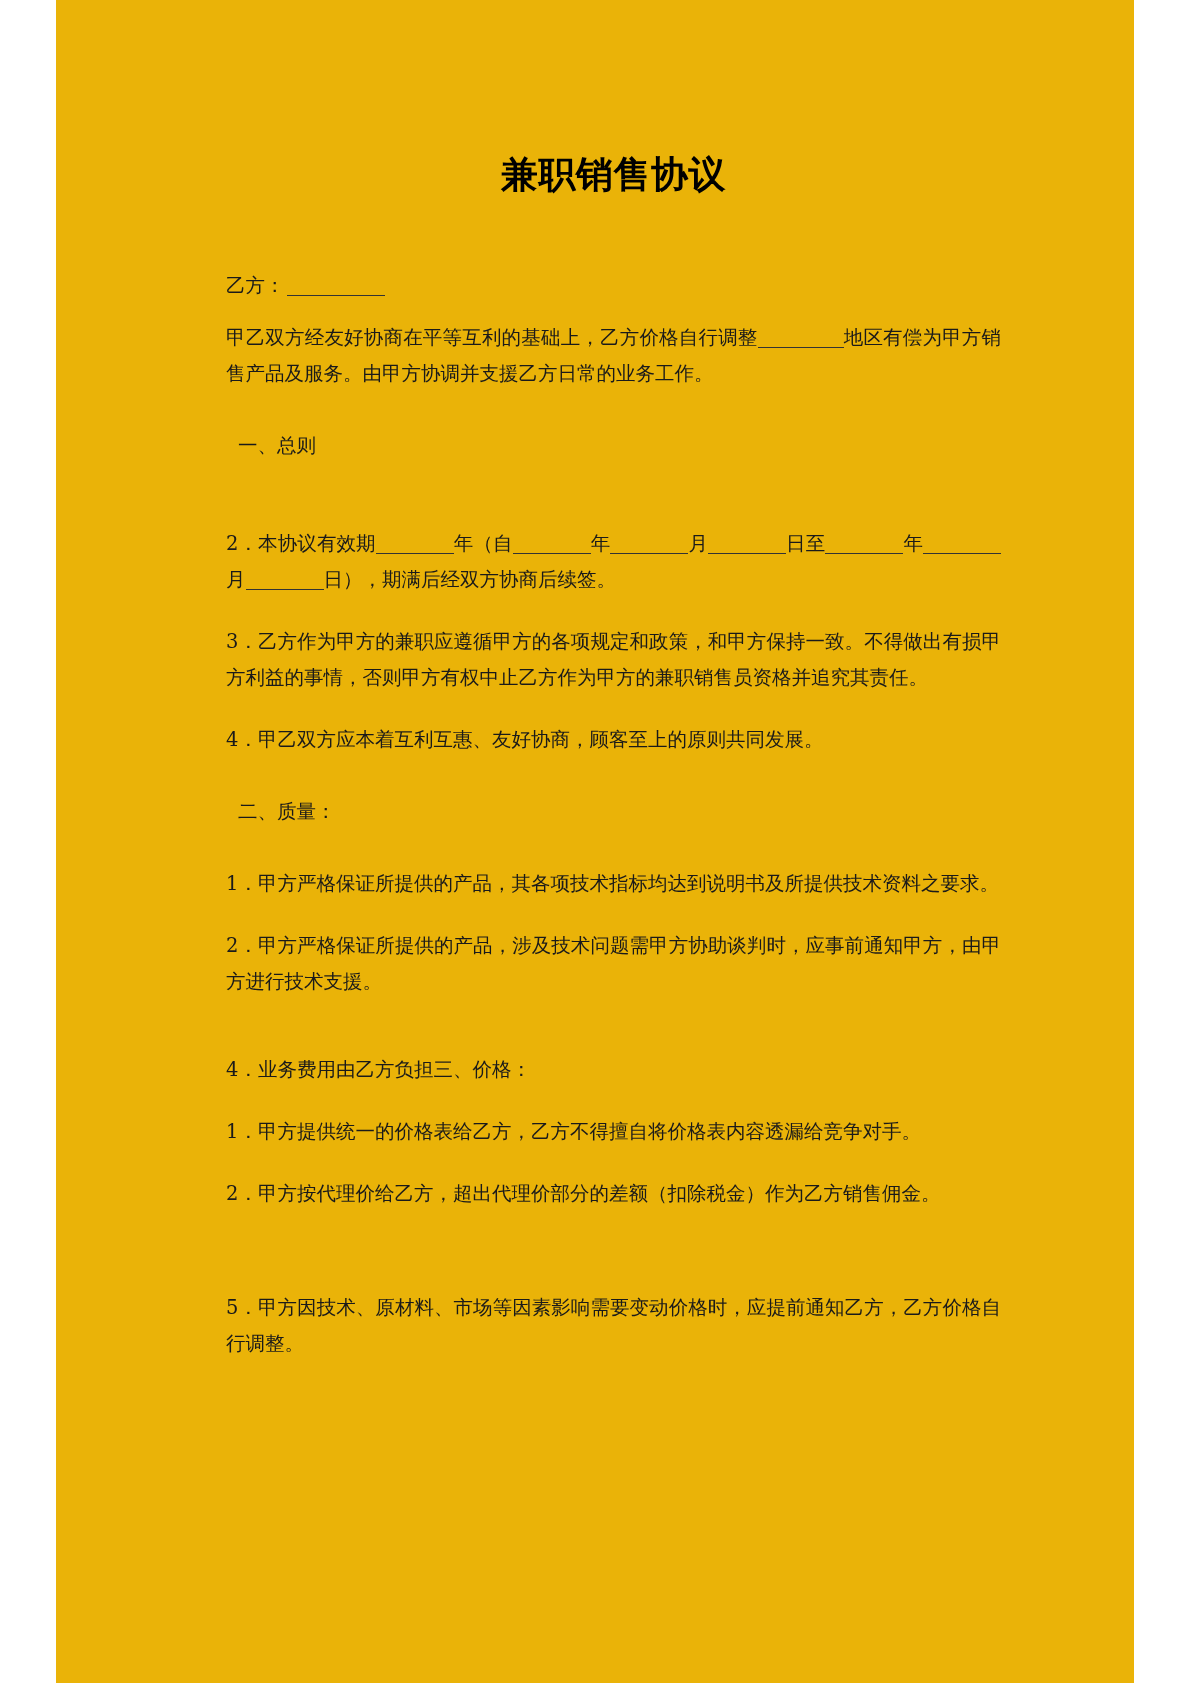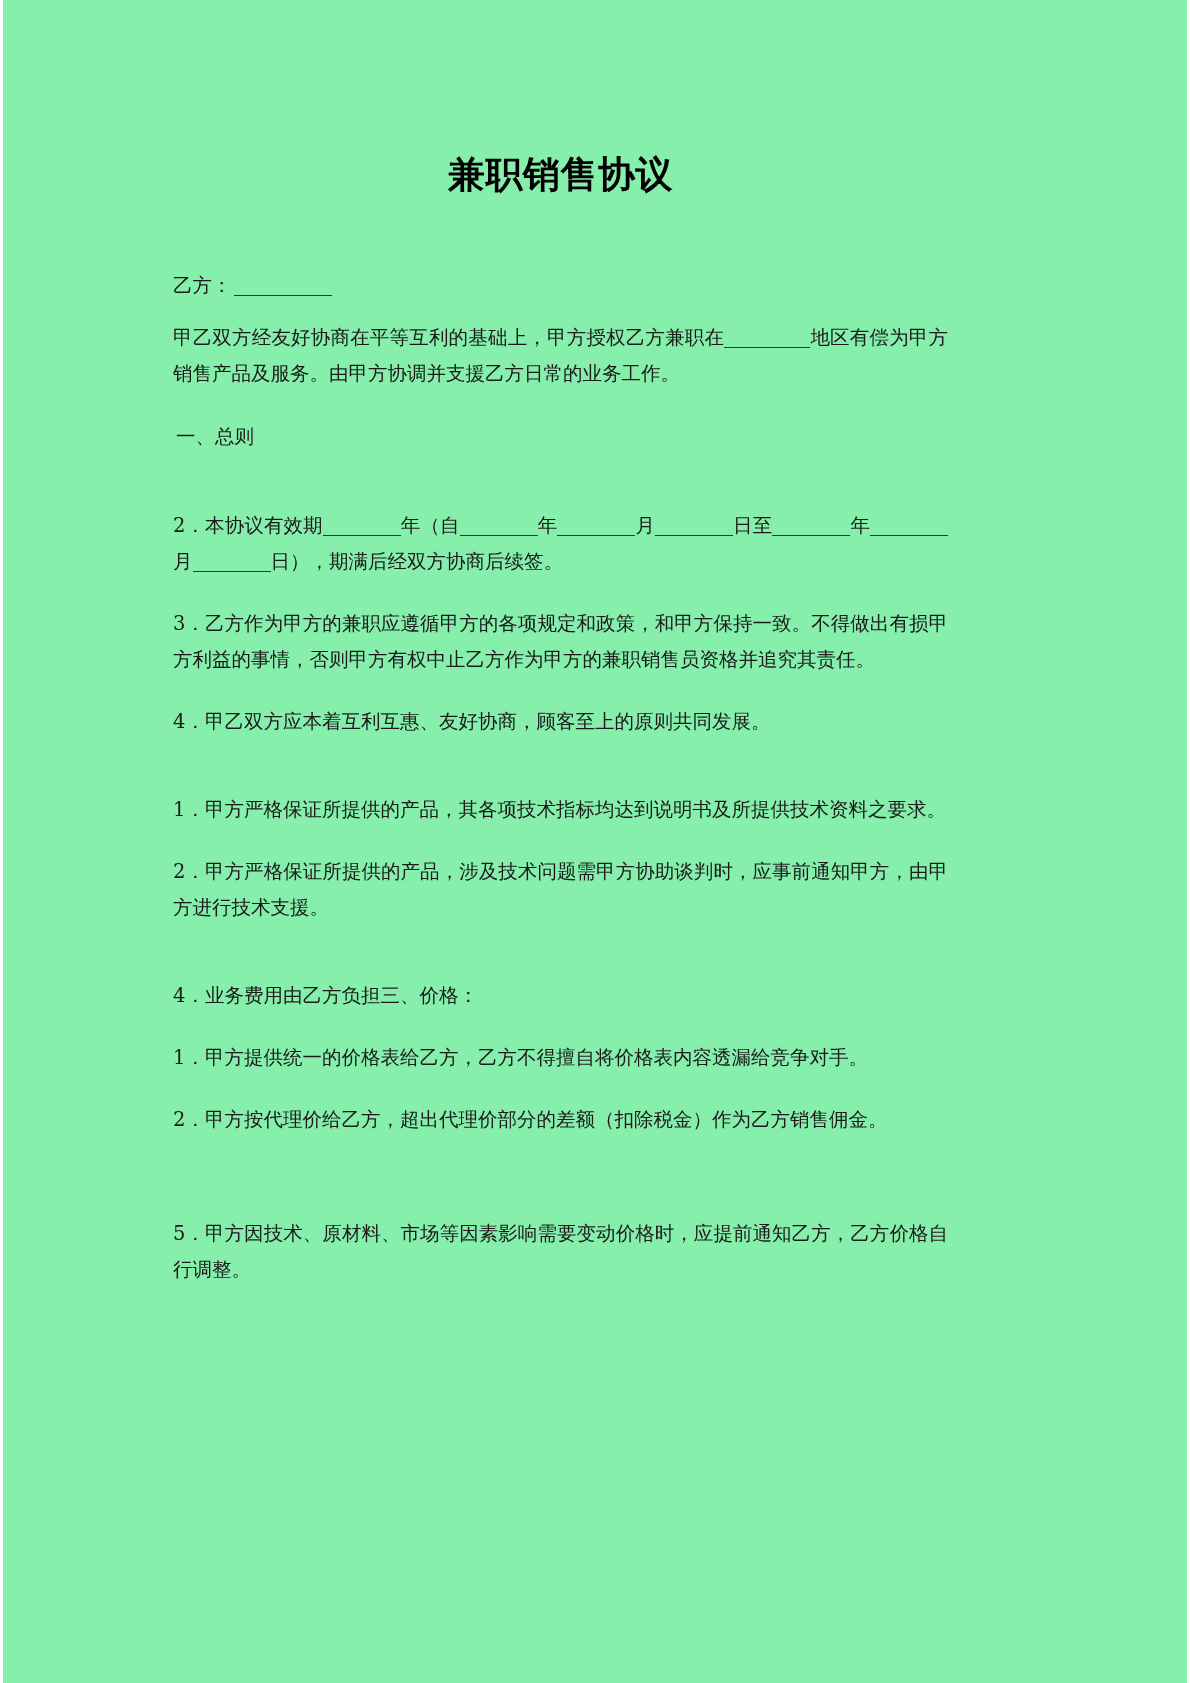--- a/index.html
+++ b/index.html
@@ -7,24 +7,24 @@
     margin: 0;
     padding: 0;
     background: #ffffff;
   }
   body {
     font-family: "DejaVu Serif", "Liberation Serif", serif;
     color: #000000;
   }
   .page {
     position: relative;
-    width: 1184px;
+    width: 1078px;
     height: 1683px;
     margin: 0 auto;
-    background: #86efac;
+    background: #eab308;
     box-sizing: border-box;
     overflow: hidden;
   }
   .content {
     position: absolute;
     left: 170px;
     top: 0;
     width: 775px;
   }
   .doc-title {
@@ -61,42 +61,42 @@
   .party-line {
     font-size: 19.5px;
     line-height: 32px;
     margin: 0;
     color: #1a1a1a;
   }
   .party-line .blank { min-width: 98px; margin-left: 2px; }
   .section-head {
     font-size: 19.5px;
     line-height: 32px;
-    margin: 3px;
+    margin: 12px;
     color: #1a1a1a;
   }
 </style>
 </head>
 <body>
 
 <div class="page">
   <div class="content">
 
     <h1 class="doc-title">兼职销售协议</h1>
 
     <div class="gap-md"></div>
 
 
     <div class="gap-xl"></div>
 
     <p class="party-line"><span>乙方：</span><span class="blank"></span></p>
 
     <div class="gap-sm"></div>
 
-    <p class="para"><span>甲乙双方经友好协商在平等互利的基础上，甲方授权乙方兼职在</span><span class="blank"></span><span>地区有偿为甲方销售产品及服务。由甲方协调并支援乙方日常的业务工作。</span></p>
+    <p class="para"><span>甲乙双方经友好协商在平等互利的基础上，乙方价格自行调整</span><span class="blank"></span><span>地区有偿为甲方销售产品及服务。由甲方协调并支援乙方日常的业务工作。</span></p>
 
     <div class="gap-md"></div>
 
     <p class="section-head">一、总则</p>
 
     <div class="gap-md"></div>
 
 
     <div class="gap-md"></div>
 
@@ -105,20 +105,21 @@
     <div class="gap-md"></div>
 
     <p class="para"><span>3．</span><span>乙方作为甲方的兼职应遵循甲方的各项规定和政策，和甲方保持一致。不得做出有损甲方利益的事情，否则甲方有权中止乙方作为甲方的兼职销售员资格并追究其责任。</span></p>
 
     <div class="gap-md"></div>
 
     <p class="para"><span>4．</span><span>甲乙双方应本着互利互惠、友好协商，顾客至上的原则共同发展。</span></p>
 
     <div class="gap-md"></div>
 
+    <p class="section-head">二、质量：</p>
 
     <div class="gap-md"></div>
 
     <p class="para"><span>1．</span><span>甲方严格保证所提供的产品，其各项技术指标均达到说明书及所提供技术资料之要求。</span></p>
 
     <div class="gap-md"></div>
 
     <p class="para"><span>2．</span><span>甲方严格保证所提供的产品，涉及技术问题需甲方协助谈判时，应事前通知甲方，由甲方进行技术支援。</span></p>
 
     <div class="gap-md"></div>

